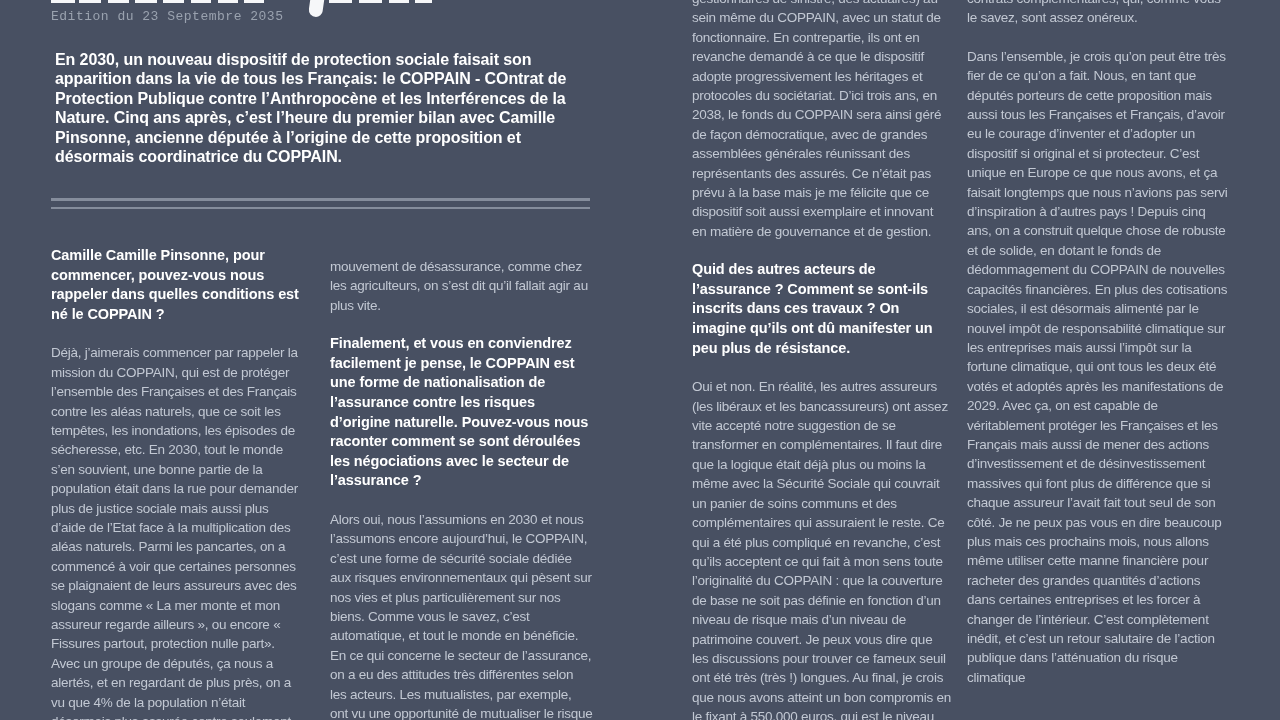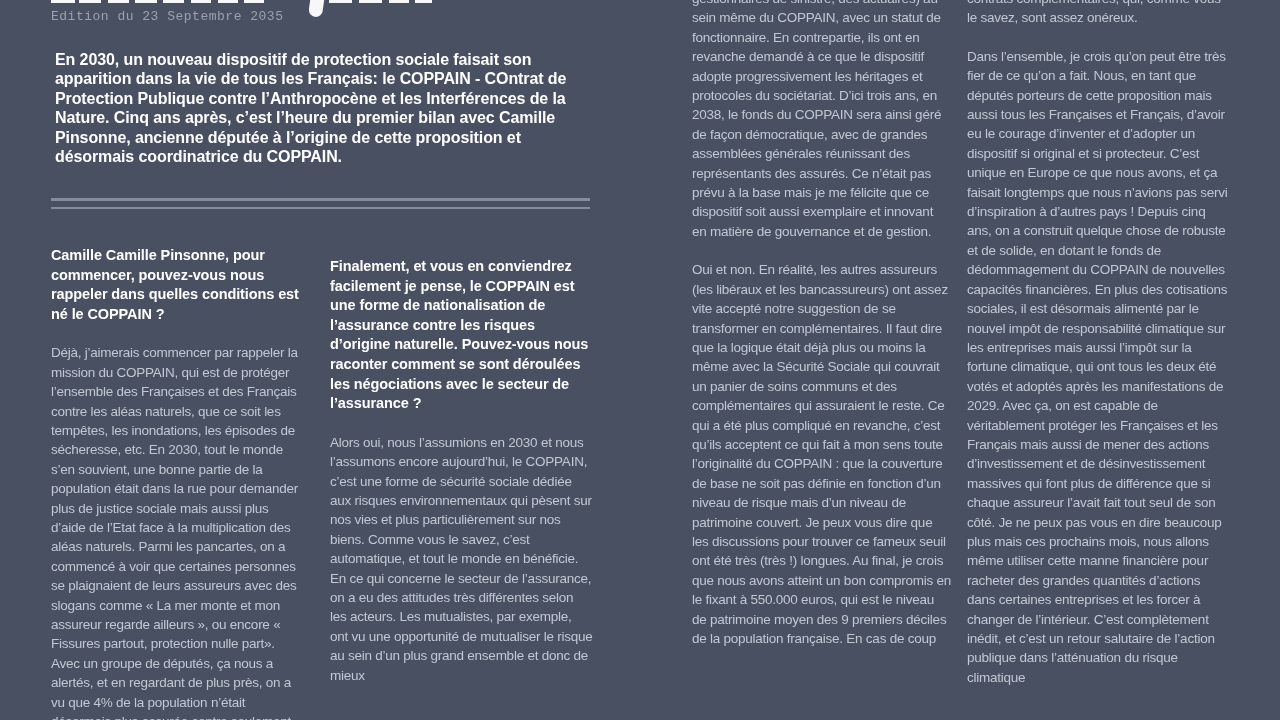--- a/index.html
+++ b/index.html
@@ -128,26 +128,28 @@
   <p class="intro">En 2030, un nouveau dispositif de protection sociale faisait son apparition dans la vie de tous les Français: le COPPAIN - COntrat de Protection Publique contre l’Anthropocène et les Interférences de la Nature. Cinq ans après, c’est l’heure du premier bilan avec Camille Pinsonne, ancienne députée à l’origine de cette proposition et désormais coordinatrice du COPPAIN.</p>
 
   <div class="divider"></div>
 
   <div class="col col-1">
     <p class="q">Camille Camille Pinsonne, pour commencer, pouvez-vous nous rappeler dans quelles conditions est né le COPPAIN ?</p>
     <p class="a">Déjà, j’aimerais commencer par rappeler la mission du COPPAIN, qui est de protéger l’ensemble des Françaises et des Français contre les aléas naturels, que ce soit les tempêtes, les inondations, les épisodes de sécheresse, etc. En 2030, tout le monde s’en souvient, une bonne partie de la population était dans la rue pour demander plus de justice sociale mais aussi plus d’aide de l’Etat face à la multiplication des aléas naturels. Parmi les pancartes, on a commencé à voir que certaines personnes se plaignaient de leurs assureurs avec des slogans comme « La mer monte et mon assureur regarde ailleurs », ou encore « Fissures partout, protection nulle part». Avec un groupe de députés, ça nous a alertés, et en regardant de plus près, on a vu que 4% de la population n’était désormais plus assurée contre seulement 1% dix ans plus</p>
   </div>
 
   <div class="col col-2">
+    <p class="a">mouvement de désassurance, comme chez les agriculteurs, on s’est dit qu’il fallait agir au plus vite.</p>
     <p class="q">Finalement, et vous en conviendrez facilement je pense, le COPPAIN est une forme de nationalisation de l’assurance contre les risques d’origine naturelle. Pouvez-vous nous raconter comment se sont déroulées les négociations avec le secteur de l’assurance ?</p>
     <p class="a">Alors oui, nous l’assumions en 2030 et nous l’assumons encore aujourd’hui, le COPPAIN, c’est une forme de sécurité sociale dédiée aux risques environnementaux qui pèsent sur nos vies et plus particulièrement sur nos biens. Comme vous le savez, c’est automatique, et tout le monde en bénéficie. En ce qui concerne le secteur de l’assurance, on a eu des attitudes très différentes selon les acteurs. Les mutualistes, par exemple, ont vu une opportunité de mutualiser le risque au sein d’un plus grand ensemble et donc de mieux</p>
   </div>
 
   <div class="col col-3">
     <p class="a">gestionnaires de sinistre, des actuaires) au sein même du COPPAIN, avec un statut de fonctionnaire. En contrepartie, ils ont en revanche demandé à ce que le dispositif adopte progressivement les héritages et protocoles du sociétariat. D’ici trois ans, en 2038, le fonds du COPPAIN sera ainsi géré de façon démocratique, avec de grandes assemblées générales réunissant des représentants des assurés. Ce n’était pas prévu à la base mais je me félicite que ce dispositif soit aussi exemplaire et innovant en matière de gouvernance et de gestion.</p>
+    <p class="q">Quid des autres acteurs de l’assurance ? Comment se sont-ils inscrits dans ces travaux ? On imagine qu’ils ont dû manifester un peu plus de résistance.</p>
     <p class="a">Oui et non. En réalité, les autres assureurs (les libéraux et les bancassureurs) ont assez vite accepté notre suggestion de se transformer en complémentaires. Il faut dire que la logique était déjà plus ou moins la même avec la Sécurité Sociale qui couvrait un panier de soins communs et des complémentaires qui assuraient le reste. Ce qui a été plus compliqué en revanche, c’est qu’ils acceptent ce qui fait à mon sens toute l’originalité du COPPAIN : que la couverture de base ne soit pas définie en fonction d’un niveau de risque mais d’un niveau de patrimoine couvert. Je peux vous dire que les discussions pour trouver ce fameux seuil ont été très (très !) longues. Au final, je crois que nous avons atteint un bon compromis en le fixant à 550.000 euros, qui est le niveau de patrimoine moyen des 9 premiers déciles de la population française. En cas de coup</p>
   </div>
 
   <div class="col col-4">
     <p class="a">contrats complémentaires, qui, comme vous le savez, sont assez onéreux.</p>
     <p class="a">Dans l’ensemble, je crois qu’on peut être très fier de ce qu’on a fait. Nous, en tant que députés porteurs de cette proposition mais aussi tous les Françaises et Français, d’avoir eu le courage d’inventer et d’adopter un dispositif si original et si protecteur. C’est unique en Europe ce que nous avons, et ça faisait longtemps que nous n’avions pas servi d’inspiration à d’autres pays ! Depuis cinq ans, on a construit quelque chose de robuste et de solide, en dotant le fonds de dédommagement du COPPAIN de nouvelles capacités financières. En plus des cotisations sociales, il est désormais alimenté par le nouvel impôt de responsabilité climatique sur les entreprises mais aussi l’impôt sur la fortune climatique, qui ont tous les deux été votés et adoptés après les manifestations de 2029. Avec ça, on est capable de véritablement protéger les Françaises et les Français mais aussi de mener des actions d’investissement et de désinvestissement massives qui font plus de différence que si chaque assureur l’avait fait tout seul de son côté. Je ne peux pas vous en dire beaucoup plus mais ces prochains mois, nous allons même utiliser cette manne financière pour racheter des grandes quantités d’actions dans certaines entreprises et les forcer à changer de l’intérieur. C’est complètement inédit, et c’est un retour salutaire de l’action publique dans l’atténuation du risque climatique</p>
   </div>
 
 </div>
 

